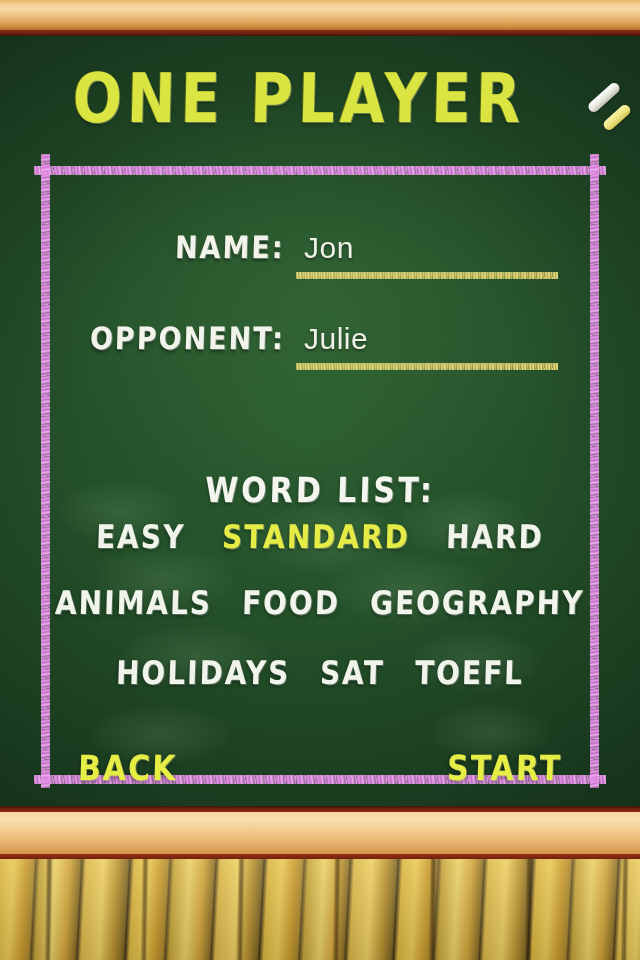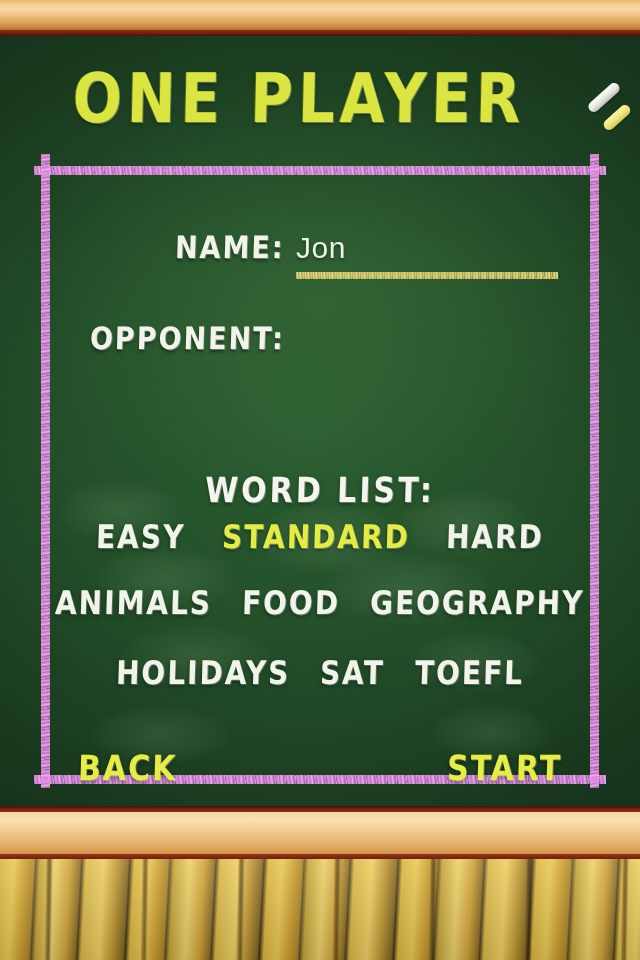--- a/index.html
+++ b/index.html
@@ -138,21 +138,21 @@
   .field-label {
     position:absolute; right:0; top:0;
     font-family:"DejaVu Sans", sans-serif;
     font-weight:bold; font-size:27px; letter-spacing:2px;
     color:#f2f4ec;
     transform:scaleY(1.14) skewX(-2deg);
     text-shadow:1px 1px 0 rgba(255,255,255,0.3), 0 2px 3px rgba(0,0,0,0.4);
     white-space:nowrap;
   }
   .field-value {
-    position:absolute; left:0; top:-1px;
+    position:absolute; left:8px; top:-1px;
     font-family:"Liberation Sans", sans-serif;
     font-size:30px; color:#eef2e6; letter-spacing:0.5px;
     text-shadow:0 2px 3px rgba(0,0,0,0.4);
     white-space:nowrap;
   }
   .field-underline {
     position:absolute; left:0; height:7px;
     background:
       repeating-linear-gradient(86deg,
         rgba(232,212,110,0.0) 0px, rgba(240,224,130,0.95) 2px,
@@ -235,20 +235,24 @@
     <div style="position:absolute; left:296px; top:0; width:260px; height:46px;">
       <div class="field-value" title="Name">Jon</div>
       <div class="field-underline" style="left:0; top:40px; width:262px;"></div>
     </div>
   </div>
 
   <div class="field-row" style="left:0; top:287px; width:640px;">
     <div style="position:absolute; left:0; top:0; width:285px; height:46px;">
       <div class="field-label">OPPONENT:</div>
     </div>
+    <div style="position:absolute; left:296px; top:0; width:260px; height:46px;">
+      <div class="field-value" title="Opponent">Julie</div>
+      <div class="field-underline" style="left:0; top:40px; width:262px;"></div>
+    </div>
   </div>
 
   <div id="wordlist-title">WORD LIST:</div>
 
   <div class="wl-row" style="top:484px; gap:36px;">
     <span class="wl-item">EASY</span>
     <span class="wl-item selected">STANDARD</span>
     <span class="wl-item">HARD</span>
   </div>
 

